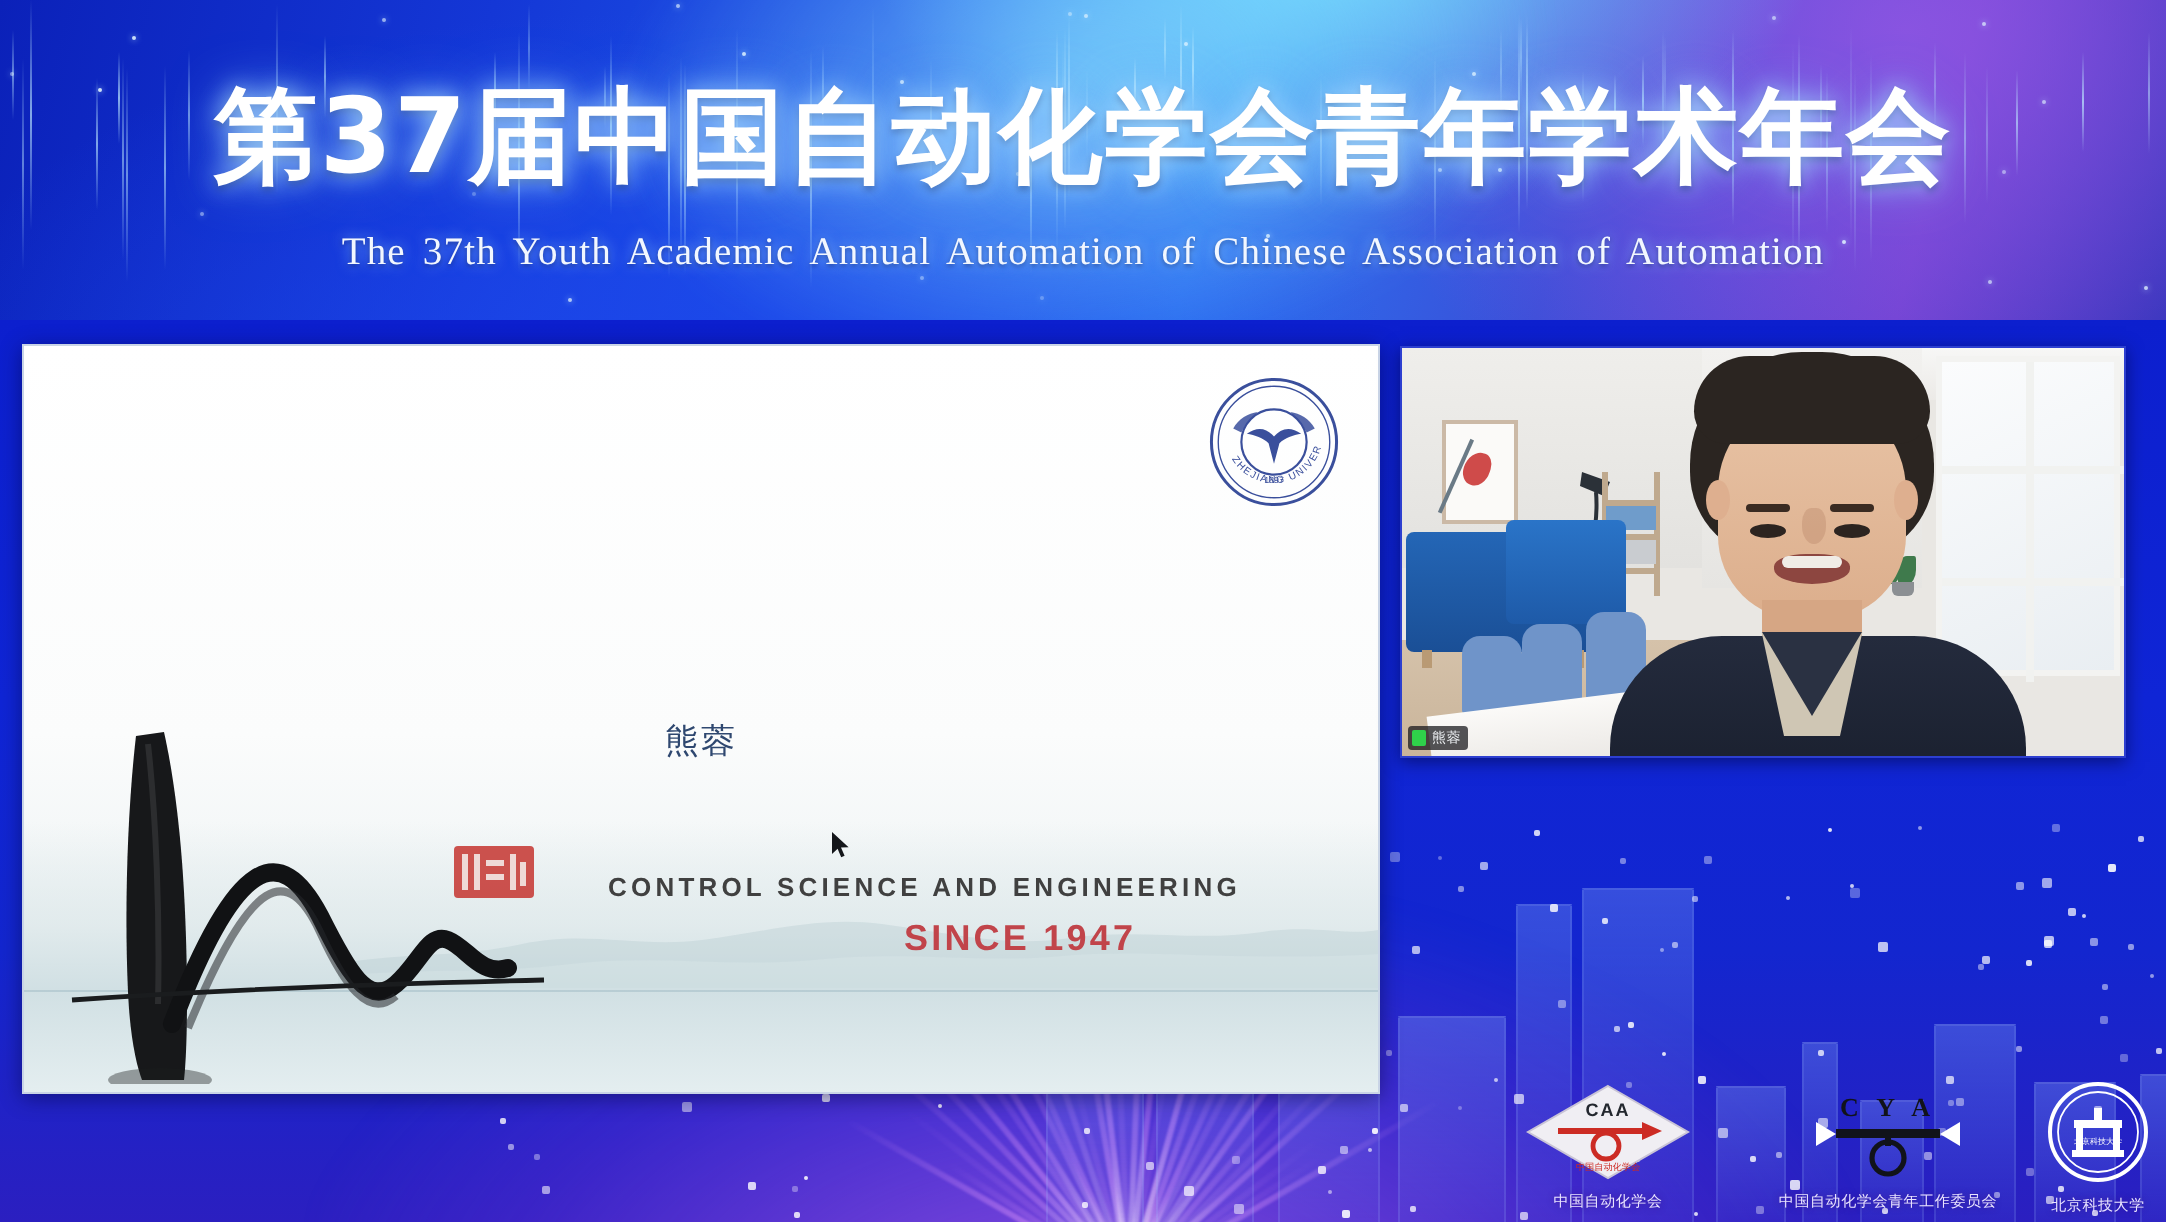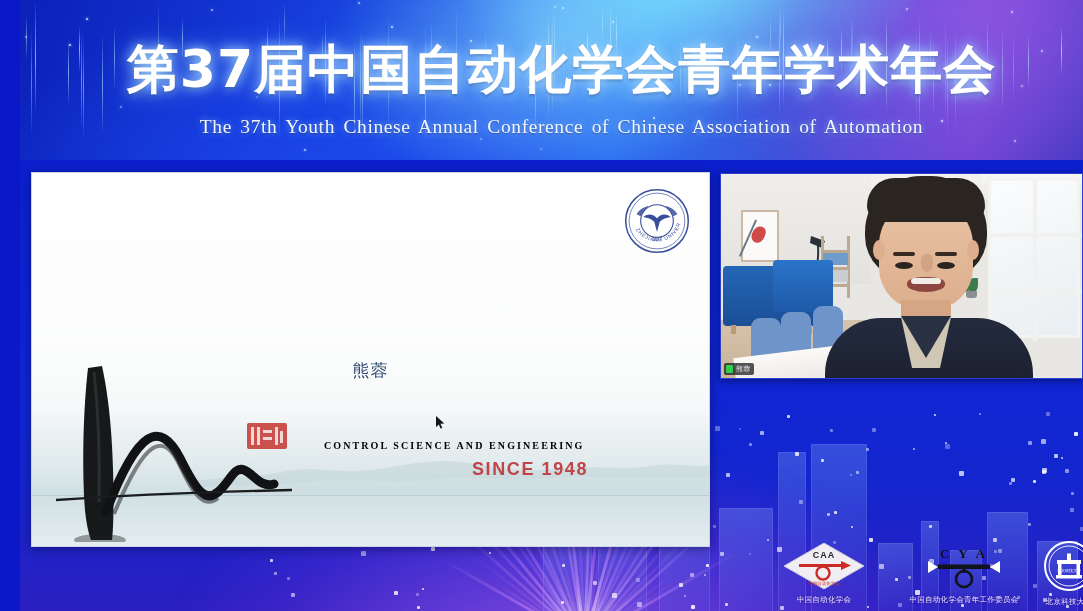--- a/index.html
+++ b/index.html
@@ -4,21 +4,21 @@
 <style>
   * { margin:0; padding:0; box-sizing:border-box; }
   html,body { width:1083px; height:611px; overflow:hidden; }
   body {
     font-family:"Liberation Sans","DejaVu Sans",sans-serif;
     background:#0a18c8;
     position:relative;
   }
 
   
-  #stage { position:absolute; inset:0; overflow:hidden;margin-left:20px; }
+  #stage { position:absolute; inset:0; overflow:hidden; }
 
   
   .banner {
     position:absolute; left:0; top:0; width:1083px; height:160px;
     overflow:hidden;
     background:
       radial-gradient(ellipse 340px 200px at 62% -20%, rgba(120,235,255,.85), rgba(120,235,255,0) 70%),
       radial-gradient(ellipse 420px 320px at 88% 10%, rgba(150,90,230,.75), rgba(150,90,230,0) 70%),
       radial-gradient(ellipse 520px 260px at 30% 120%, rgba(28,70,235,.9), rgba(28,70,235,0) 72%),
       linear-gradient(105deg,#0b21b9 0%,#1437d6 22%,#1f5bec 44%,#2a74f2 56%,#3a4fd8 72%,#6a3fd0 88%,#2c31b8 100%);
@@ -135,22 +135,22 @@
     position:absolute; left:0; right:0; top:216px; text-align:center;
     font-family:"DejaVu Sans","Liberation Sans",sans-serif;
     font-size:18px; font-weight:500; color:#2c4a74; letter-spacing:1px;
   }
 
   .ink-art { position:absolute; left:22px; bottom:4px; width:260px; height:180px; }
   .seal { position:absolute; left:214px; bottom:95px; width:42px; height:30px; }
 
   .cse-line {
     position:absolute; left:292px; bottom:95px;
-    font-family:Liberation Serif, serif;
-    font-size:10px; font-weight:600; color:#000000; letter-spacing:2.1px;
+    font-family:Liberation Sans, sans-serif;
+    font-size:13px; font-weight:600; color:#404040; letter-spacing:2.1px;
     white-space:nowrap;
   }
   .since-line {
     position:absolute; left:440px; bottom:66px;
     font-family:"Liberation Sans","DejaVu Sans",sans-serif;
     font-size:18px; font-weight:700; color:#c1444a; letter-spacing:1.6px;
     white-space:nowrap;
   }
   .cursor { position:absolute; left:404px; top:243px; width:9px; height:13px; }
 
@@ -339,21 +339,21 @@
         <span class="spark" style="left:235.8px;top:95.7px;opacity:0.34"></span>
         <span class="spark" style="left:541.9px;top:6.5px;opacity:0.73"></span>
         <span class="spark" style="left:284.1px;top:149.0px;opacity:0.75"></span>
         <span class="spark" style="left:520.4px;top:147.6px;opacity:0.31"></span>
         <span class="spark" style="left:844.9px;top:64.4px;opacity:0.66"></span>
         <span class="spark" style="left:835.9px;top:56.8px;opacity:0.37"></span>
         <span class="spark" style="left:1000.6px;top:85.4px;opacity:0.54"></span>
         <span class="spark" style="left:477.1px;top:43.8px;opacity:0.84"></span>
       </div>
     <div class="banner-title">第37届中国自动化学会青年学术年会</div>
-    <div class="banner-sub">The 37th Youth Chinese Annual Conference of Chinese Association of Automation</div>
+    <div class="banner-sub">The 37th Youth Academic Annual Automation of Chinese Association of Automation</div>
   </div>
 
   <div class="backdrop">
     <div class="haze"></div>
     <div class="rays" id="rays">
         <i style="transform:rotate(-60.2deg);height:172px;opacity:0.74"></i>
         <i style="transform:rotate(-56.8deg);height:114px;opacity:0.50"></i>
         <i style="transform:rotate(-52.5deg);height:150px;opacity:0.27"></i>
         <i style="transform:rotate(-48.4deg);height:179px;opacity:0.52"></i>
         <i style="transform:rotate(-43.5deg);height:171px;opacity:0.59"></i>
@@ -592,21 +592,21 @@
         <rect x="5" y="6" width="3" height="18"></rect>
           <rect x="11" y="6" width="3" height="18"></rect>
         <rect x="17" y="9" width="9" height="3"></rect>
           <rect x="17" y="16" width="9" height="3"></rect>
         <rect x="29" y="6" width="3" height="18"></rect>
           <rect x="34" y="10" width="3" height="12"></rect>
       </g>
     </svg>
 
     <div class="cse-line">CONTROL SCIENCE AND ENGINEERING</div>
-    <div class="since-line">SINCE 1948</div>
+    <div class="since-line">SINCE 1947</div>
 
     <svg class="cursor" viewBox="0 0 9 13">
       <path d="M0,0 L0,11 L2.8,8.4 L4.6,12.6 L6.3,11.9 L4.5,7.8 L8.3,7.6 Z" fill="#14161a"></path>
     </svg>
   </div>
 
   <div class="video">
     <div class="room">
       <div class="ceiling"></div>
       <div class="wall-left"></div>

